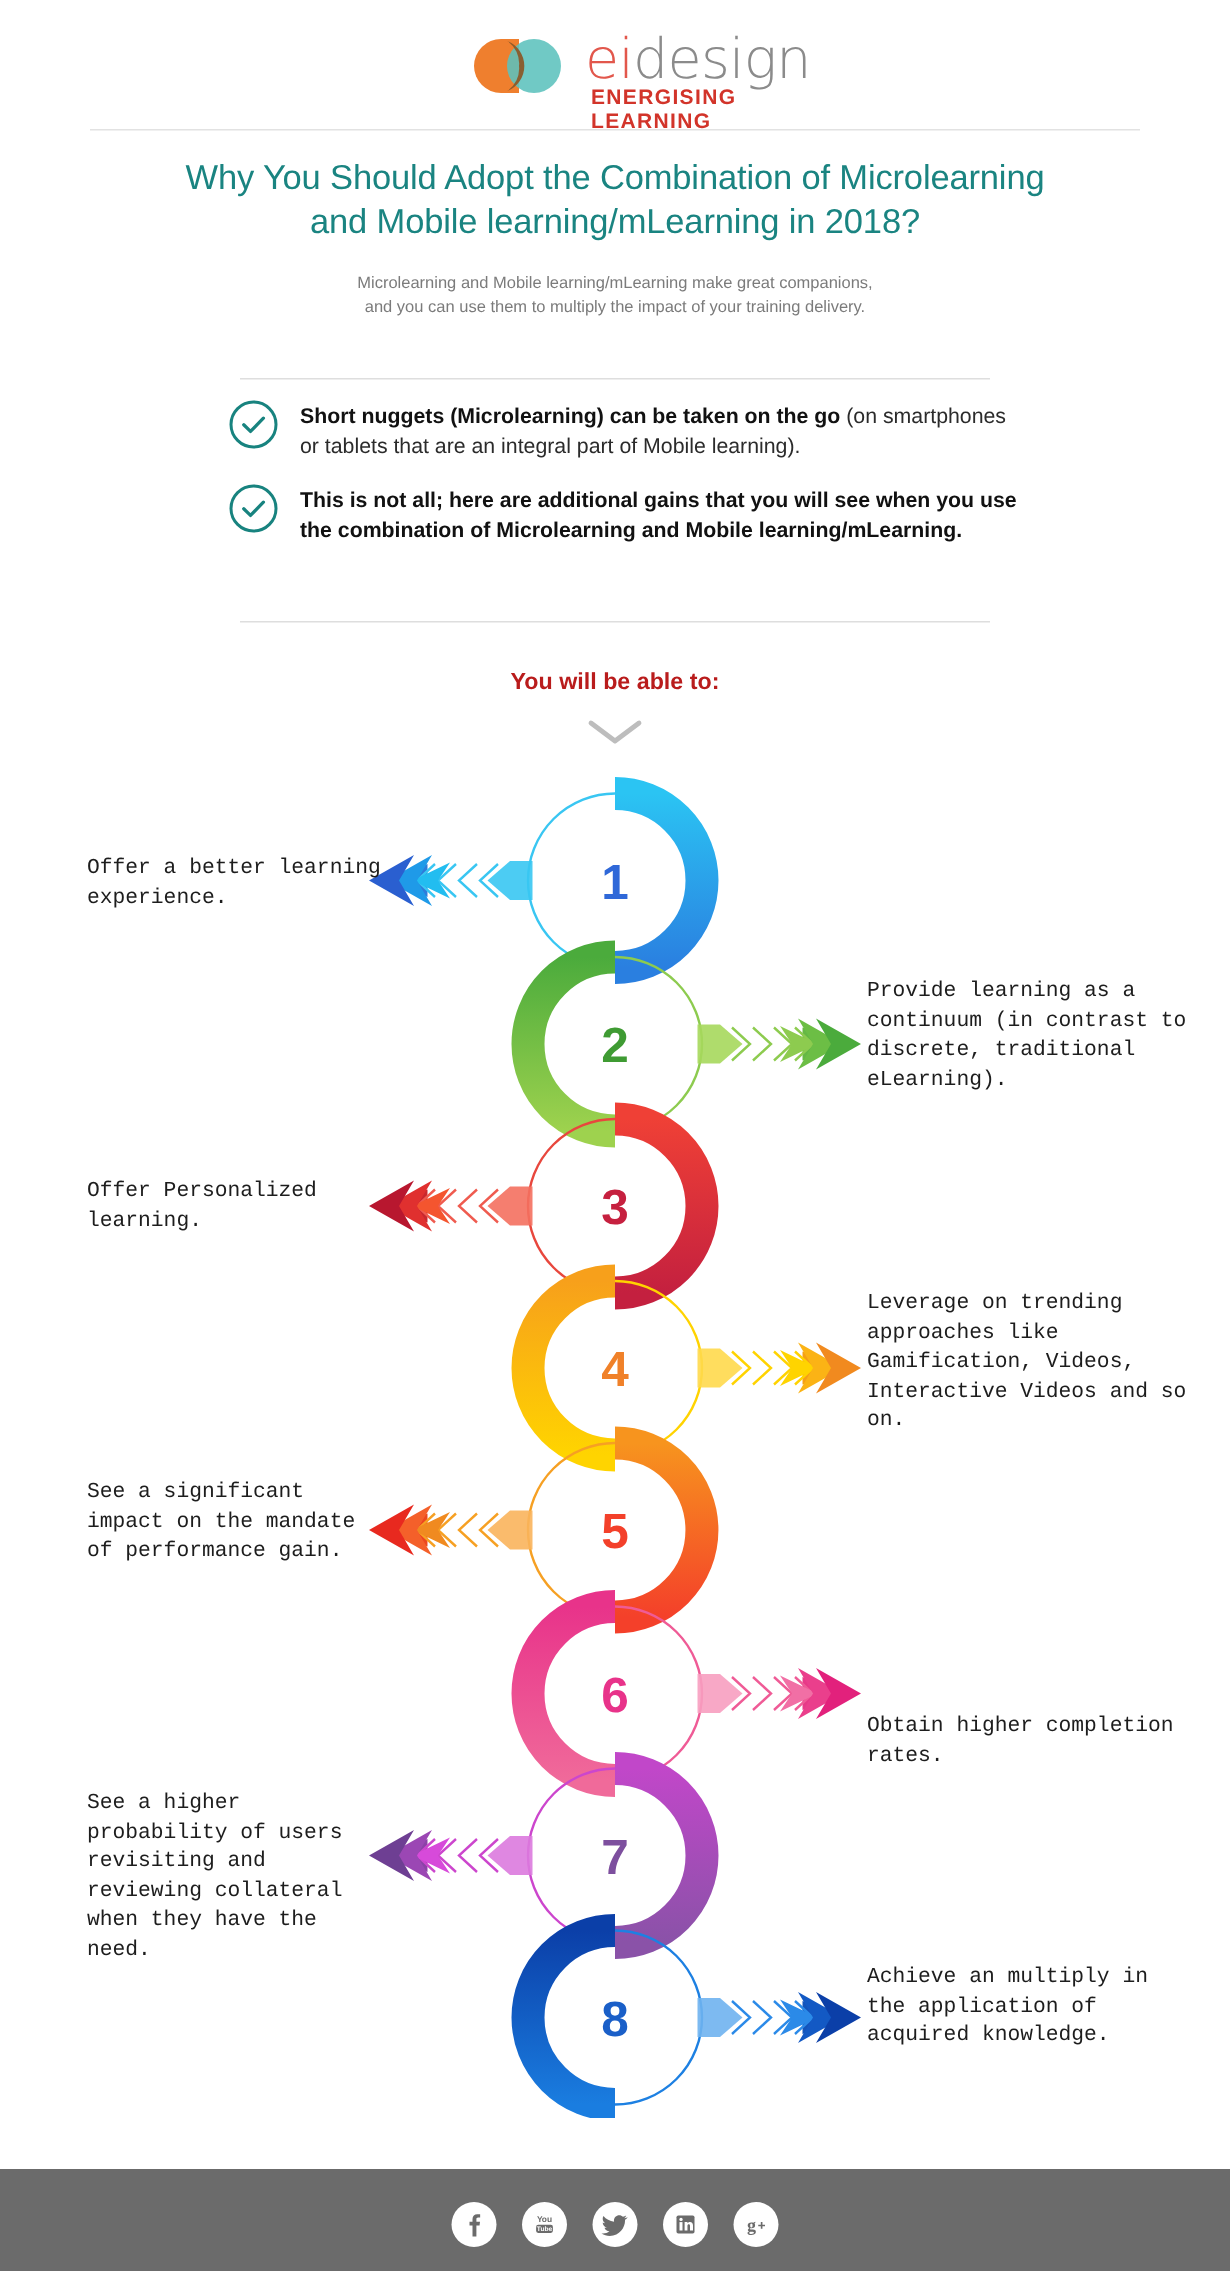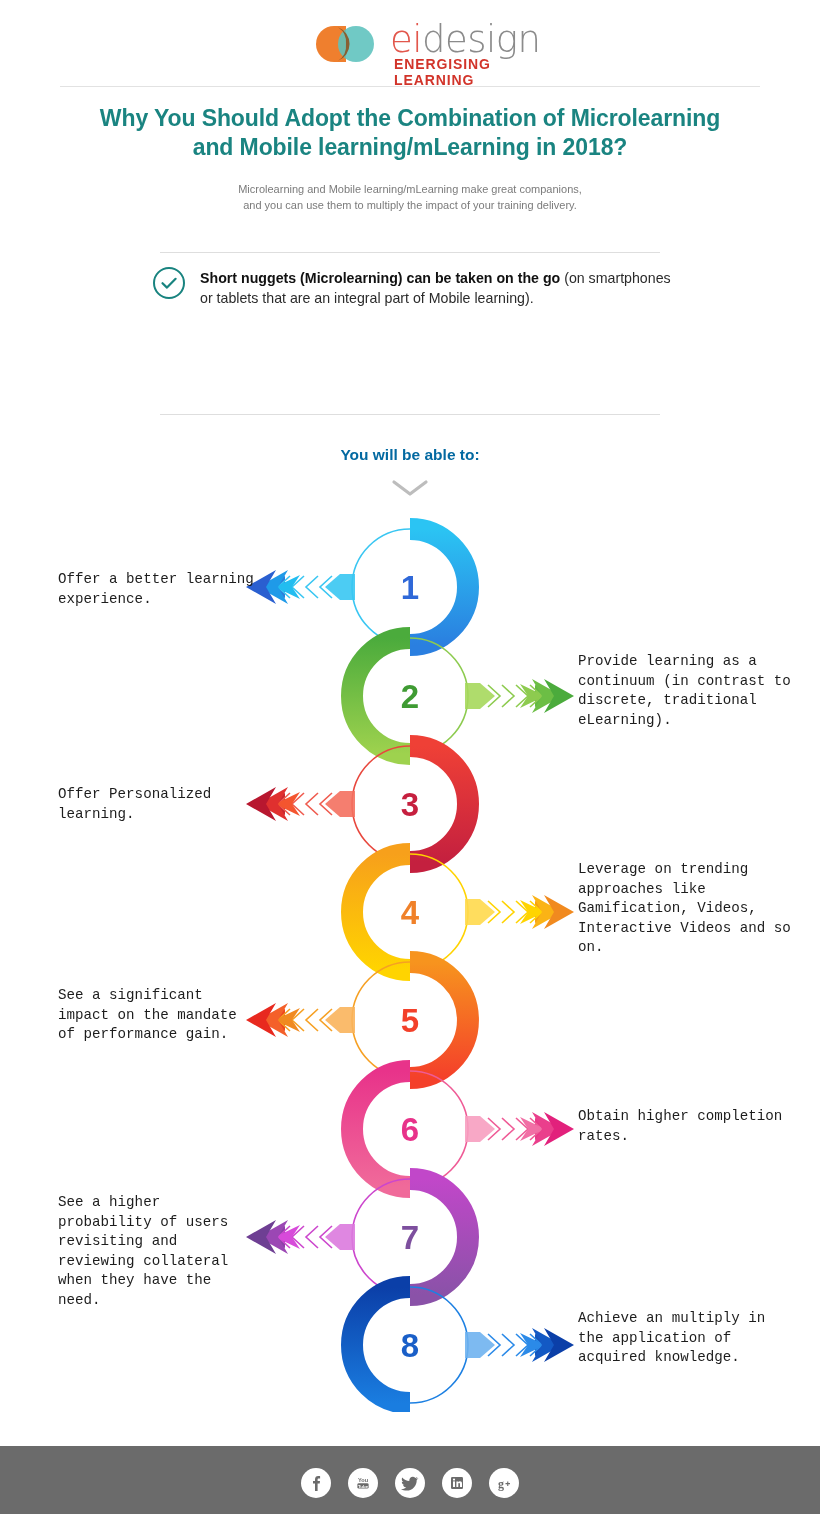--- a/index.html
+++ b/index.html
@@ -18,42 +18,42 @@
   .logo-type { position:absolute; left:78px; top:0px; width:120px; height:52px; }
   .logo-ei { font-size:37px; color:#e2574c; font-family:"DejaVu Sans", sans-serif; letter-spacing:-0.5px; font-weight:300; }
   .logo-design { font-size:37px; color:#8b8b8b; font-family:"DejaVu Sans", sans-serif; letter-spacing:-0.5px; font-weight:300; }
   .logo-tag { position:absolute; left:4px; top:38px; font-size:14px; letter-spacing:0.9px; color:#d2342a; font-weight:bold; }
 
   .hr-top { position:absolute; left:60px; top:86px; width:700px; border-top:1px solid #e2e2e2; }
 
   
   .title {
     position:absolute; left:60px; top:104px; width:700px;
-    text-align:center; color:#1a8481; font-size:23px; font-weight:bold;
+    text-align:center; color:#1a8481; font-size:23px; font-weight:normal;
     line-height:1.28; letter-spacing:-0.1px;
   }
   .subtitle {
     position:absolute; left:110px; top:182px; width:600px;
     text-align:center; color:#7b7b7b; font-size:11px; line-height:1.45;
   }
 
   .hr-mid { position:absolute; left:160px; top:252px; width:500px; border-top:1px solid #dedede; }
 
   
   .bullets { position:absolute; left:152px; top:264px; width:530px; }
   .bullet { display:flex; align-items:flex-start; margin-bottom:12px; }
   .check-icon { flex:0 0 auto; width:34px; height:34px; margin-right:14px; margin-top:2px; }
   .bullet-text { font-size:14.2px; line-height:1.42; color:#2b2b2b; padding-top:4px; }
   .bullet-text b { font-weight:bold; color:#111; }
 
   .hr-low { position:absolute; left:160px; top:414px; width:500px; border-top:1px solid #dedede; }
 
   
   .ywbt { position:absolute; left:0; top:446px; width:820px; text-align:center;
-          color:#0369a1; font-size:15.5px; font-weight:bold; }
+          color:#b91c1c; font-size:15.5px; font-weight:bold; }
   .chev { position:absolute; left:0; top:478px; width:820px; text-align:center; }
 
   
   .chain { position:absolute; left:0; top:512px; width:820px; height:890px; }
   .chain svg { display:block; }
 
   .node-label {
     position:absolute; font-size:14.2px; line-height:1.38; color:#1d1d1d;
     font-family:Liberation Mono, monospace;
   }
@@ -102,20 +102,29 @@
   <div class="bullets">
     <div class="bullet">
       <span class="check-icon">
         <svg width="34" height="34" viewBox="0 0 34 34">
           <circle cx="17" cy="17" r="15" fill="none" stroke="#18837f" stroke-width="2"></circle>
           <path d="M10.5 17.2 L15 21.6 L23.6 12.8" fill="none" stroke="#18837f" stroke-width="2.2" stroke-linecap="round" stroke-linejoin="round"></path>
         </svg>
       </span>
       <span class="bullet-text"><b>Short nuggets (Microlearning) can be taken on the go</b><span> (on smartphones or tablets that are an integral part of Mobile learning).</span></span>
     </div>
+    <div class="bullet">
+      <span class="check-icon">
+        <svg width="34" height="34" viewBox="0 0 34 34">
+          <circle cx="17" cy="17" r="15" fill="none" stroke="#18837f" stroke-width="2"></circle>
+          <path d="M10.5 17.2 L15 21.6 L23.6 12.8" fill="none" stroke="#18837f" stroke-width="2.2" stroke-linecap="round" stroke-linejoin="round"></path>
+        </svg>
+      </span>
+      <span class="bullet-text"><b>This is not all; here are additional gains that you will see when you use the combination of Microlearning and Mobile learning/mLearning.</b><span></span></span>
+    </div>
   </div>
   <div class="hr-low"></div>
 
   <div class="ywbt">You will be able to:</div>
   <div class="chev">
     <svg width="40" height="20" viewBox="0 0 40 20">
       <path d="M4 4 L20 16 L36 4" fill="none" stroke="#bdbdbd" stroke-width="3.2" stroke-linecap="round" stroke-linejoin="round"></path>
     </svg>
   </div>
 
@@ -341,21 +350,21 @@
         </g>
         <text x="410" y="845" text-anchor="middle" font-family="Liberation Sans, sans-serif" font-size="33" font-weight="bold" fill="#1a5fc8">8</text>
       </g>
     </svg>
 
     <div class="node-label label-left" style="top:58px;">Offer a better learning experience.</div>
     <div class="node-label label-right" style="top:140px;">Provide learning as a continuum (in contrast to discrete, traditional eLearning).</div>
     <div class="node-label label-left" style="top:273px;">Offer Personalized learning.</div>
     <div class="node-label label-right" style="top:348px;">Leverage on trending approaches like Gamification, Videos, Interactive Videos and so on.</div>
     <div class="node-label label-left" style="top:474px;">See a significant impact on the mandate of performance gain.</div>
-    <div class="node-label label-right" style="top:595px;">Obtain higher completion rates.</div>
+    <div class="node-label label-right" style="top:630px;">Obtain higher completion rates.</div>
     <div class="node-label label-left" style="top:681px; width:190px;">See a higher probability of users revisiting and reviewing collateral when they have the need.</div>
     <div class="node-label label-right" style="top:797px;">Achieve an multiply in the application of acquired knowledge.</div>
   </div>
 
   <div class="footer"></div>
   <div class="social">
     <div class="social-btn">
       <svg width="18" height="18" viewBox="0 0 18 18">
           <path d="M10.6 17V9.6h2.1l.3-2.5h-2.4V5.6c0-.7.2-1.2 1.2-1.2h1.3V2.2c-.2 0-1-.1-1.9-.1-1.9 0-3.2 1.2-3.2 3.3v1.7H6v2.5h2V17z" fill="#6b6b6b"></path>
         </svg>

